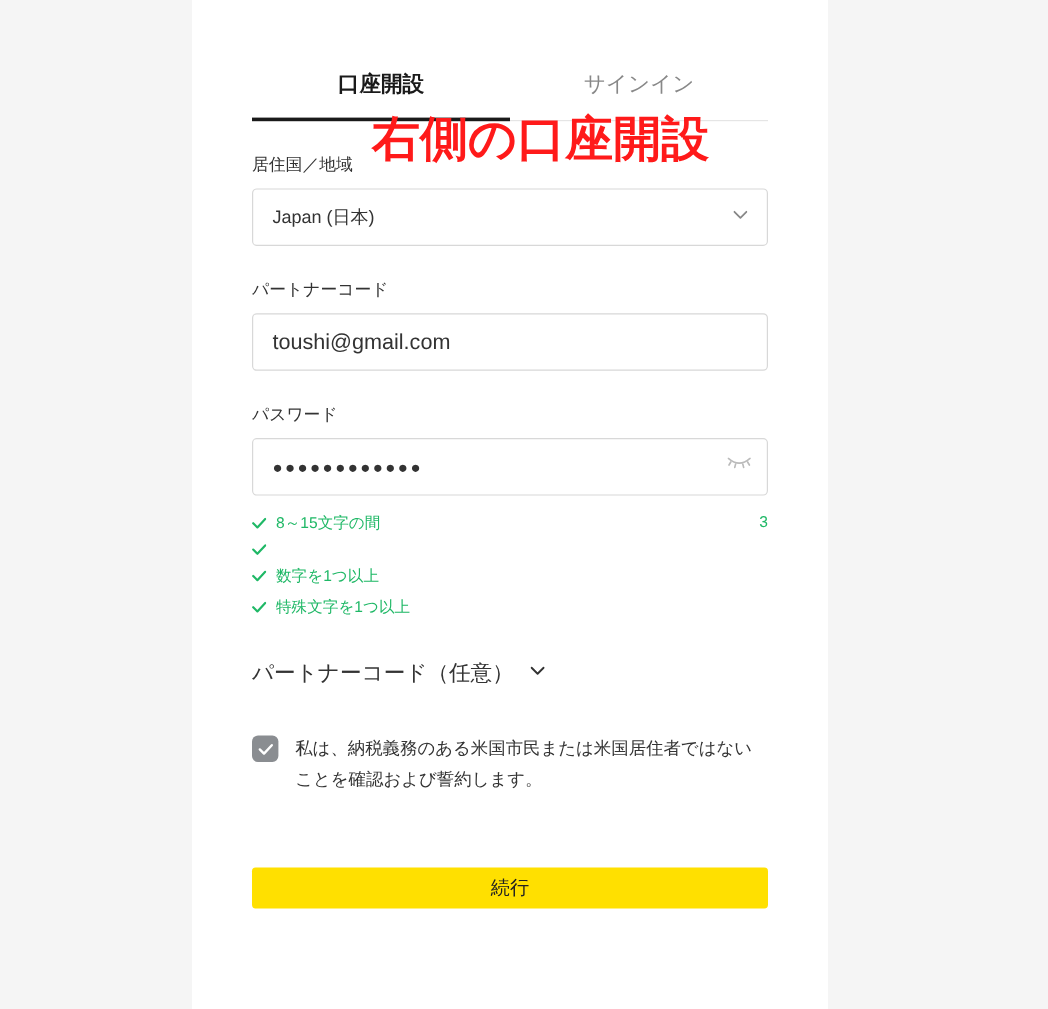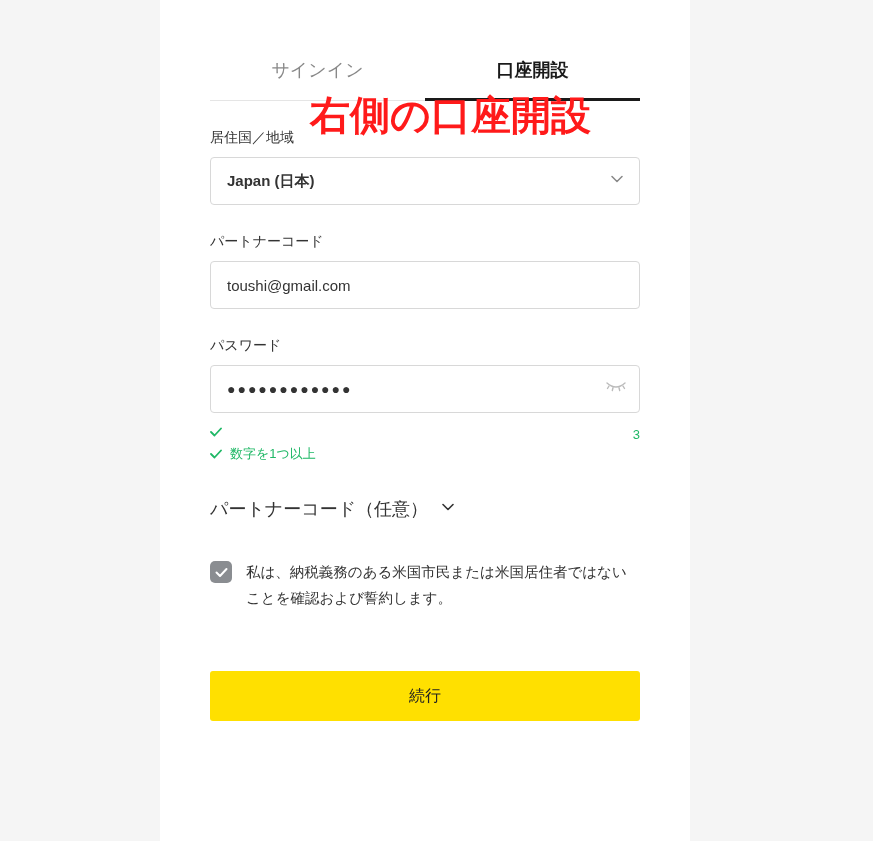--- a/index.html
+++ b/index.html
@@ -73,34 +73,33 @@
       border: 1px solid #d8d8d8;
       border-radius: 4px;
       padding: 0 16px;
       font-size: 15px;
       color: #333;
       background: #fff;
       display: flex;
       align-items: center;
       justify-content: space-between;
       cursor: pointer;
-      font-weight: bold;
     }
     .chevron-down {
       width: 12px;
       height: 12px;
     }
     .chevron-down svg { display: block; }
     .text-input {
       width: 100%;
       height: 48px;
       border: 1px solid #d8d8d8;
       border-radius: 4px;
       padding: 0 16px;
-      font-size: 15px;
+      font-size: 18px;
       color: #333;
       background: #fff;
       outline: none;
     }
     .password-wrapper {
       position: relative;
     }
     .password-input {
       letter-spacing: 2px;
       font-size: 14px;
@@ -166,41 +165,41 @@
       margin-top: 2px;
     }
     .checkbox svg { display: block; }
     .checkbox-label {
       font-size: 14.5px;
       color: #333;
       line-height: 1.8;
     }
     .submit-btn {
       width: 100%;
-      height: 50px;
+      height: 34px;
       background: #ffe000;
       border: none;
       border-radius: 3px;
       font-size: 16px;
       color: #222;
       margin-top: 60px;
       cursor: pointer;
     }
   </style>
 </head>
 <body>
 
 <div class="container">
 
   <div class="tabs">
+    <div class="tab active">
+      <span>口座開設</span>
+    </div>
     <div class="tab">
       <span>サインイン</span>
-    </div>
-    <div class="tab active">
-      <span>口座開設</span>
     </div>
   </div>
 
   <div class="form-group" style="">
     <label class="form-label">居住国／地域</label>
     <div class="select-wrapper">
       <div class="select-box">
         <span>Japan (日本)</span>
         <span class="chevron-down">
           <svg width="12" height="8" viewBox="0 0 12 8">
@@ -231,28 +230,44 @@
       </span>
     </div>
     <div class="password-reqs">
       <div class="pw-count">3</div>
       <div class="req-row">
         <span class="req-check">
             <svg width="12" height="10" viewBox="0 0 12 10">
               <path d="M1 5 L4.5 8.5 L11 1.5" stroke="#1fb866" stroke-width="1.8" fill="none" stroke-linecap="round" stroke-linejoin="round"></path>
             </svg>
           </span>
+        <span>8～15文字の間</span>
+      </div>
+      <div class="req-row">
+        <span class="req-check">
+            <svg width="12" height="10" viewBox="0 0 12 10">
+              <path d="M1 5 L4.5 8.5 L11 1.5" stroke="#1fb866" stroke-width="1.8" fill="none" stroke-linecap="round" stroke-linejoin="round"></path>
+            </svg>
+          </span>
       </div>
       <div class="req-row">
         <span class="req-check">
             <svg width="12" height="10" viewBox="0 0 12 10">
               <path d="M1 5 L4.5 8.5 L11 1.5" stroke="#1fb866" stroke-width="1.8" fill="none" stroke-linecap="round" stroke-linejoin="round"></path>
             </svg>
           </span>
         <span>数字を1つ以上</span>
+      </div>
+      <div class="req-row">
+        <span class="req-check">
+            <svg width="12" height="10" viewBox="0 0 12 10">
+              <path d="M1 5 L4.5 8.5 L11 1.5" stroke="#1fb866" stroke-width="1.8" fill="none" stroke-linecap="round" stroke-linejoin="round"></path>
+            </svg>
+          </span>
+        <span>特殊文字を1つ以上</span>
       </div>
     </div>
   </div>
 
   <div class="partner-row">
     <span>パートナーコード（任意）</span>
     <span class="chevron-down">
       <svg width="12" height="8" viewBox="0 0 12 8">
           <path d="M1 1.5 L6 6.5 L11 1.5" stroke="#333" stroke-width="1.6" fill="none" stroke-linecap="round" stroke-linejoin="round"></path>
         </svg>

